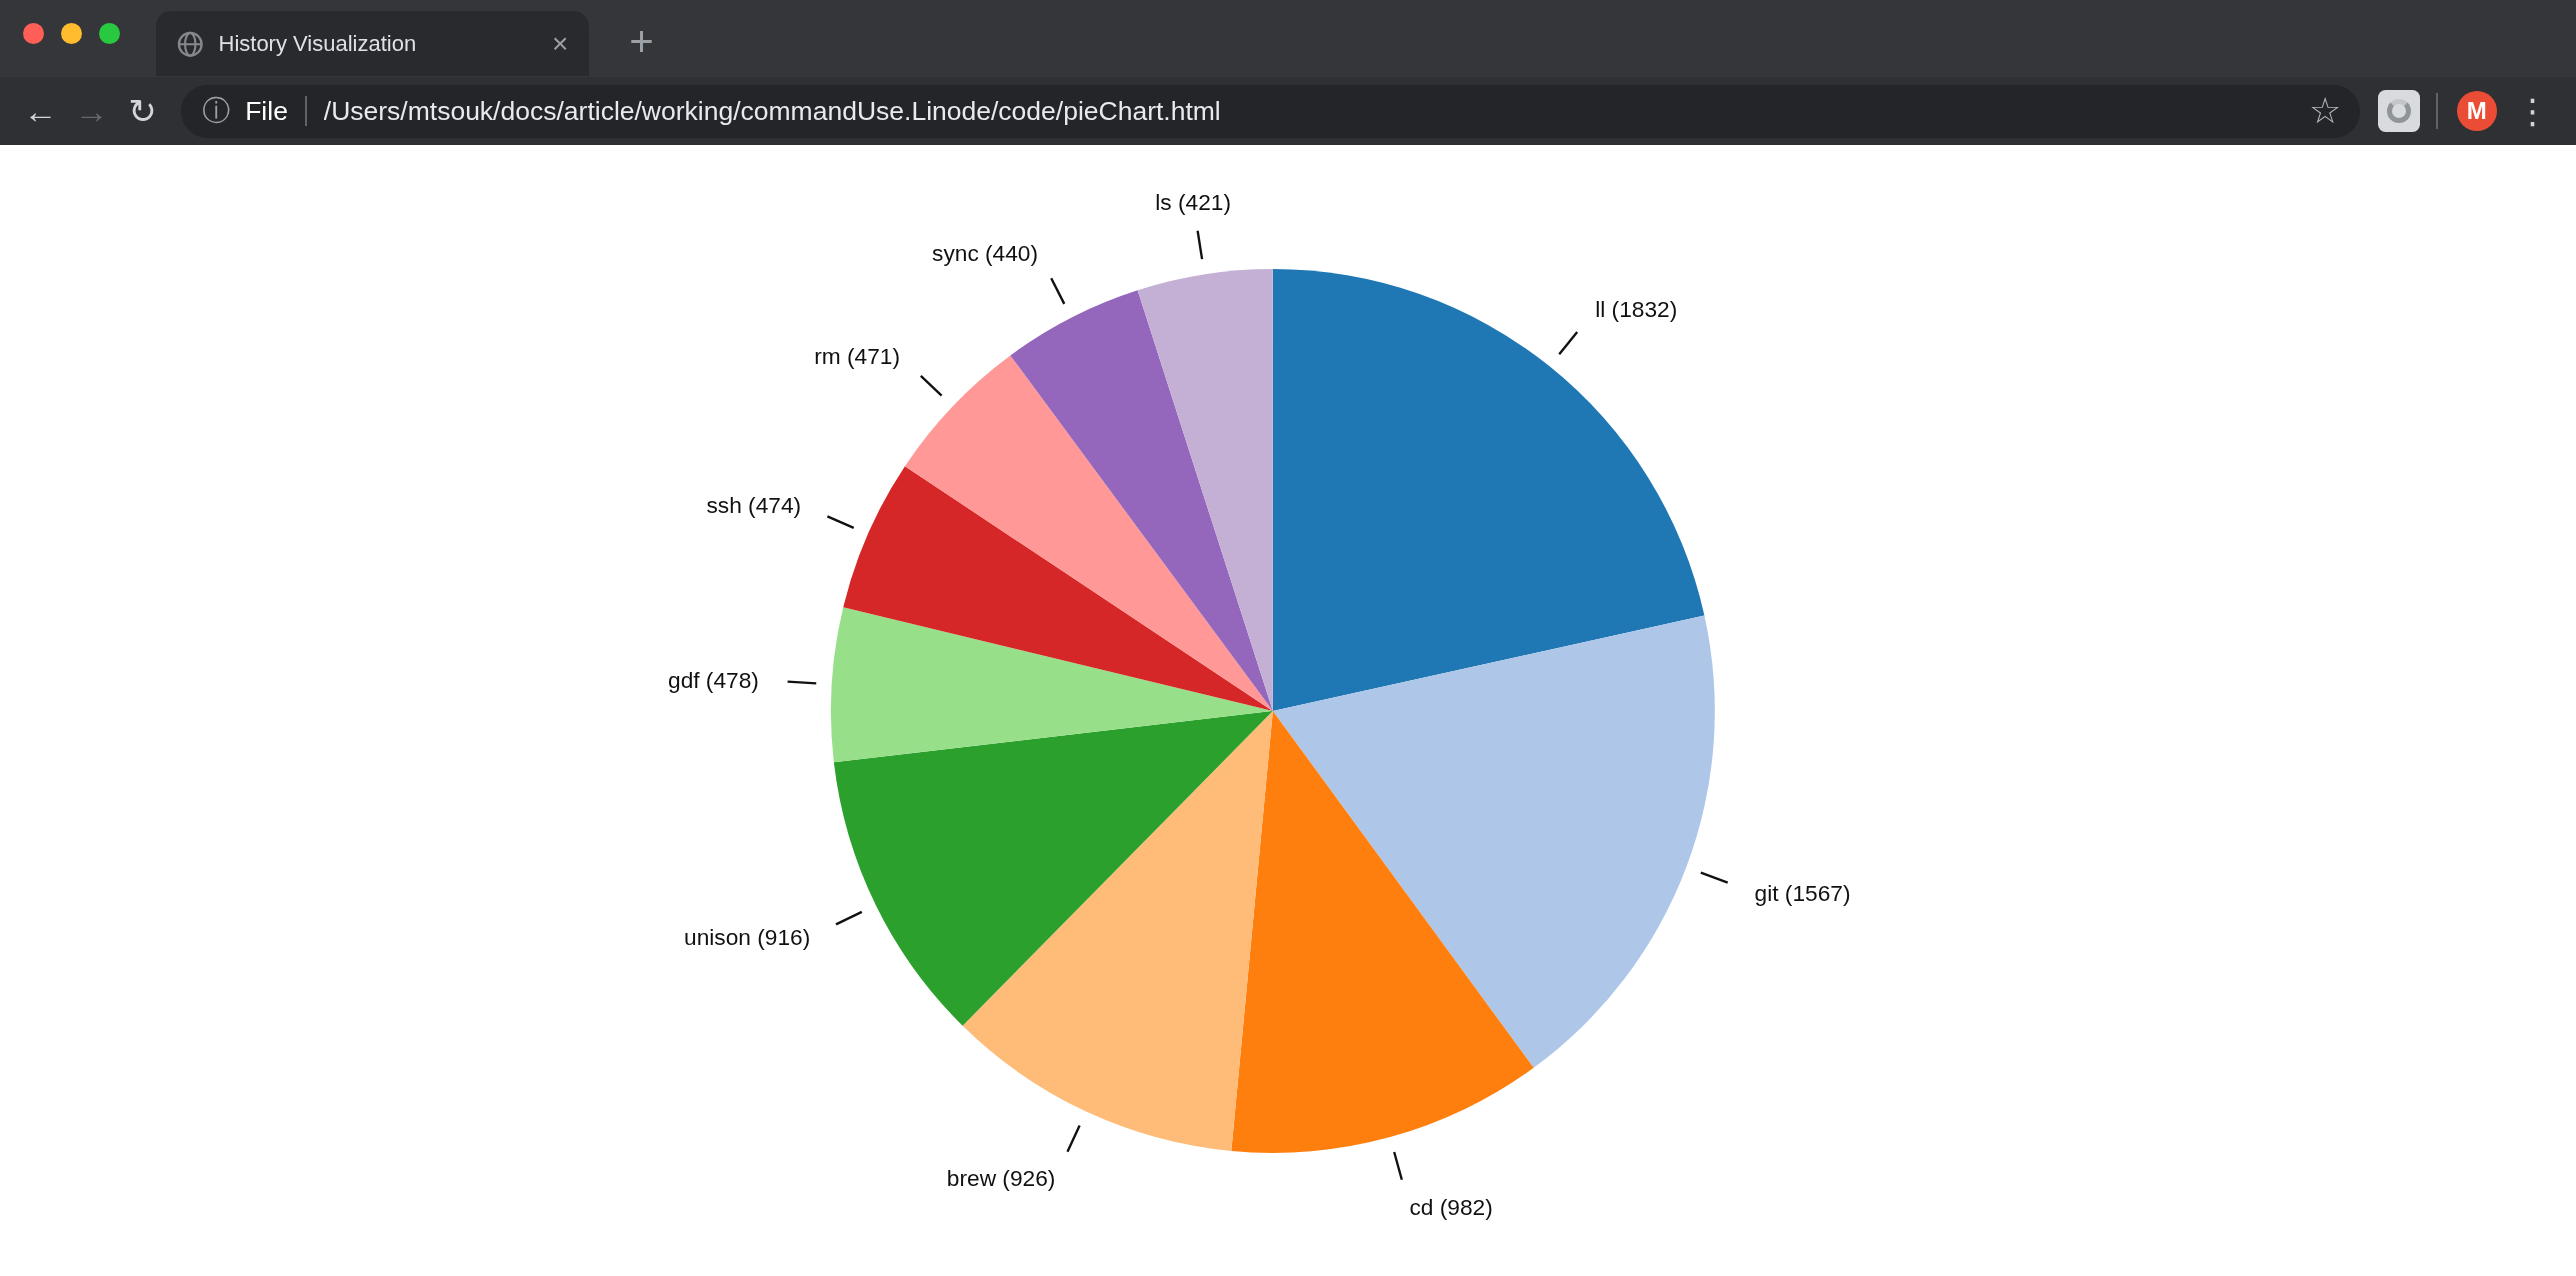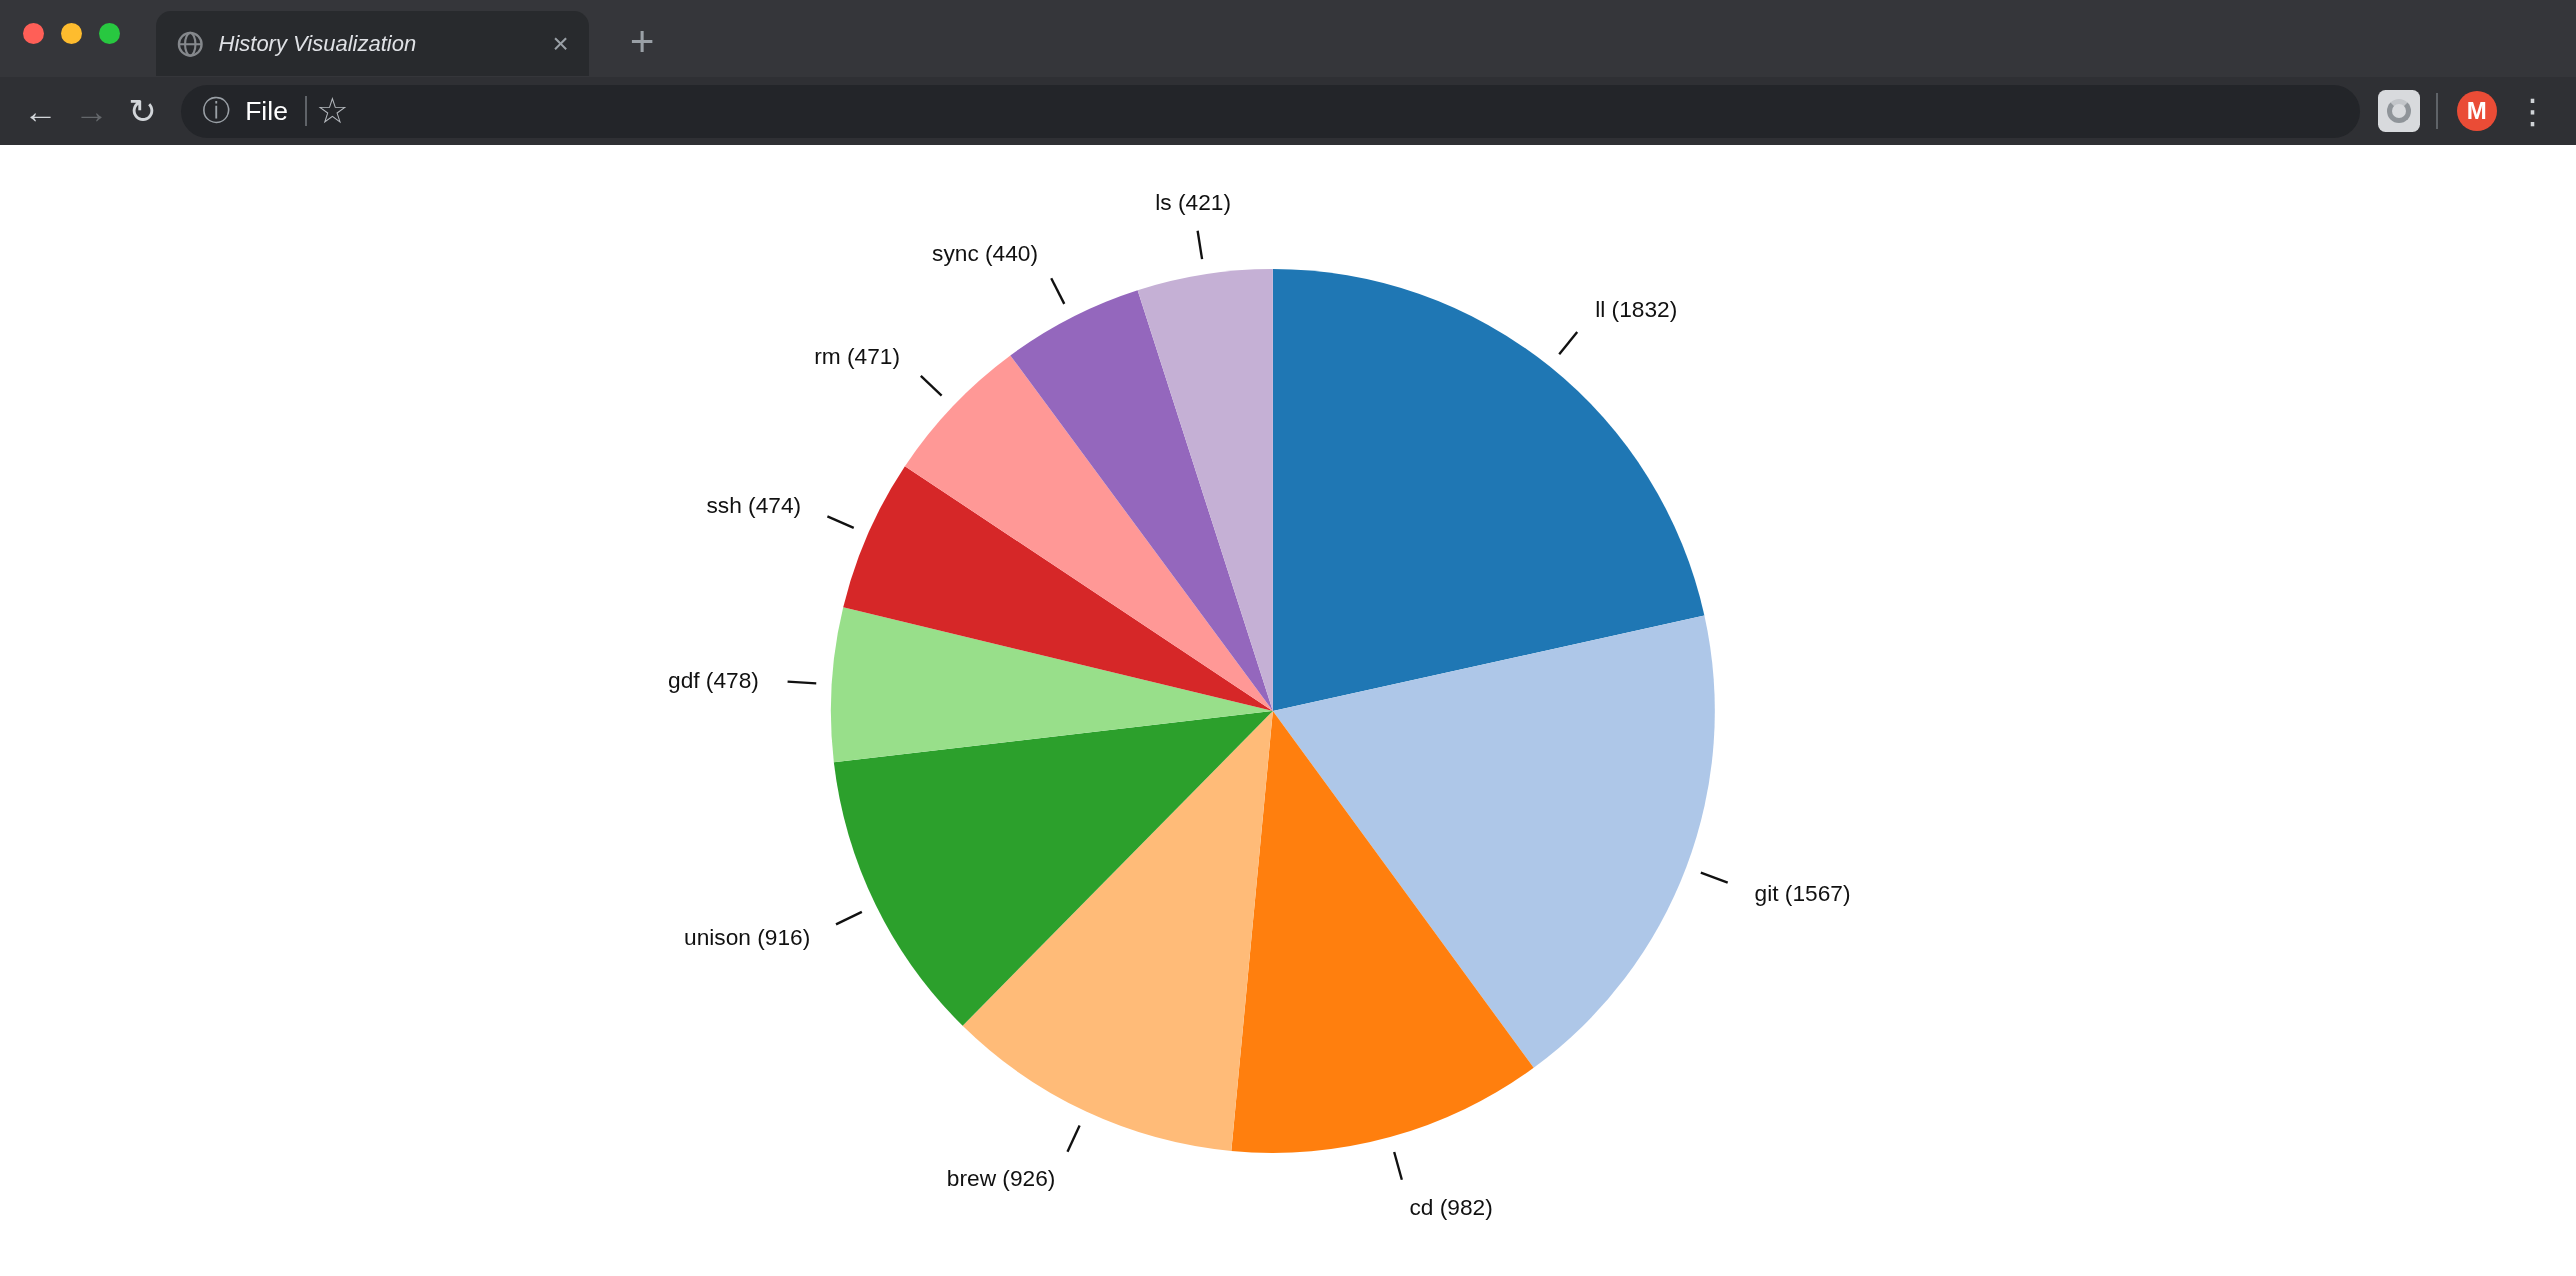--- a/index.html
+++ b/index.html
@@ -1,20 +1,20 @@
 <!DOCTYPE html>
 <html style="font-size:15px"><head>
 <meta charset="utf-8">
 <style>
   html,body{margin:0;padding:0;width:2576px;height:1277px;overflow:hidden;
     font-family:"Liberation Sans",sans-serif;background:#ffffff;}
   .window{position:relative;width:2576px;height:1277px;}
 
   
-  .tabstrip{position:relative;width:100%;height:77px;background:#35363a;font-style:italic;}
+  .tabstrip{position:relative;width:100%;height:77px;background:#35363a;}
   .traffic{position:absolute;left:23px;top:23px;display:flex;gap:17px;}
   .traffic .light{width:21px;height:21px;border-radius:50%;}
   .light.red{background:#ff5f57;}
   .light.yellow{background:#febc2e;}
   .light.green{background:#28c840;}
   .tab{position:absolute;left:156px;top:11.4px;width:433px;height:65px;
     background:#282a2d;border-radius:15px 15px 0 0;display:flex;align-items:center;
     padding:0 15px 0 21px;box-sizing:border-box;}
   .tab-title{flex:1;margin-left:15px;font-size:22px;color:#dfe1e5;white-space:nowrap;
     overflow:hidden;text-overflow:ellipsis;}
@@ -77,20 +77,21 @@
 
   <div class="toolbar">
     <div class="navbtn">←</div>
     <div class="navbtn disabled">→</div>
     <div class="navbtn">↻</div>
 
     <div class="omnibox">
       <span class="info-glyph">ⓘ</span>
       <span class="scheme">File</span>
       <span class="vdiv"></span>
+      <span class="urltext">/Users/mtsouk/docs/article/working/commandUse.Linode/code/pieChart.html</span>
       <span class="star">☆</span>
     </div>
 
     <div class="extbtn">
       <div class="extsq">
         <div class="extswirl"></div>
       </div>
     </div>
     <div class="toolsep"></div>
     <div class="avatar">M</div>

